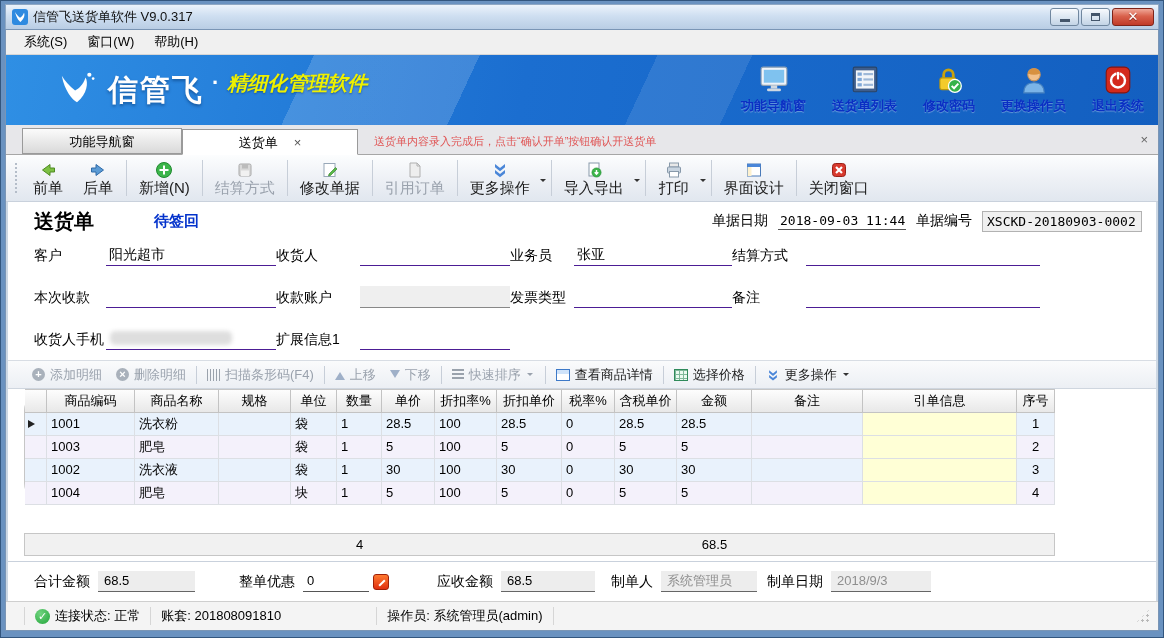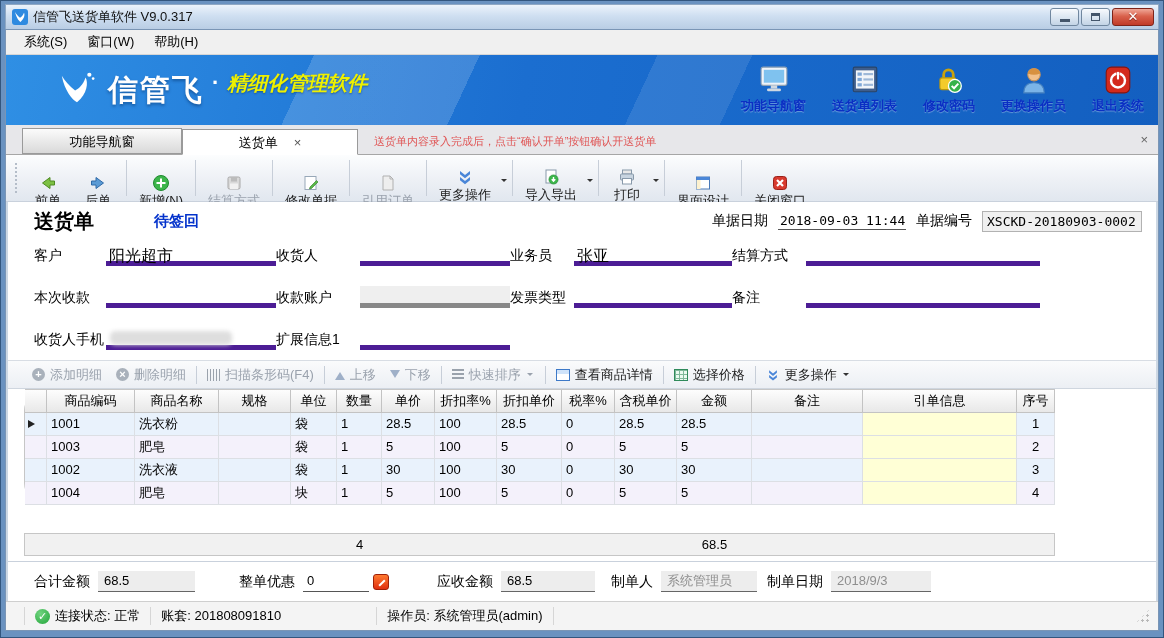--- a/index.html
+++ b/index.html
@@ -37,39 +37,39 @@
   .tabstrip { height:30px; background:#e7e7ea; border-bottom:1px solid #a6a6a6; display:flex; align-items:flex-end; }
   .tab { height:26px; line-height:25px; text-align:center; font-size:13px; }
   .tab.inactive { width:160px; margin-left:16px; background:linear-gradient(#fbfbfb,#d9d9d9); border:1px solid #9a9a9a; }
   .tab.active { width:176px; background:#fff; border:1px solid #9a9a9a; border-bottom-color:#fff; display:flex; align-items:center; justify-content:center; gap:16px; position:relative; top:1px; }
   .tabx { color:#555; font-size:13px; }
   .notice { margin:0 0 5px 16px; color:#e05555; font-size:11px; white-space:nowrap; }
   .strip-close { margin-left:auto; margin-right:10px; margin-bottom:9px; color:#666; font-size:13px; line-height:10px; }
   
   .toolbar { height:47px; background:linear-gradient(#fcfdfe,#edf0f5 55%,#e1e7ef); border-bottom:1px solid #c9d1dc; display:flex; align-items:stretch; padding-left:8px; }
   .grip { width:4px; margin:7px 5px 7px 0; background-image:radial-gradient(circle,#b4bdc9 1px,transparent 1.3px); background-size:4px 4px; }
-  .tbtn { min-width:50px; padding:19px 9px 4px; display:flex; flex-direction:column; align-items:center; justify-content:space-between; font-size:13px; color:#1c1c1c; cursor:pointer; }
+  .tbtn { min-width:50px; padding:6px 9px 4px; display:flex; flex-direction:column; align-items:center; justify-content:space-between; font-size:15px; color:#1c1c1c; cursor:pointer; }
   .tbtn .ticon { height:19px; display:flex; align-items:center; }
   .tbtn.disabled { color:#9aa2ad; }
   .twrap { display:flex; align-items:center; }
   .darr { width:0; height:0; border:3.5px solid transparent; border-top-color:#333; margin:8px 2px 0 1px; }
   .tbtn.disabled + .darr,.darr.dis { border-top-color:#9aa2ad; }
   .tsep { width:1px; background:#c7ced8; margin:5px 3px; }
   
   .main { flex:1; display:flex; flex-direction:column; background:#fff; overflow:hidden; border-left:2px solid #cdd8e4; border-right:2px solid #cdd8e4; }
   .dochead { height:38px; display:flex; align-items:center; padding:0 14px 0 26px; }
   .doctitle { font-size:20px; font-weight:bold; color:#000; }
   .docstatus { margin-left:60px; font-size:15px; font-weight:bold; color:#0433cc; }
   .docmeta { margin-left:auto; display:flex; align-items:center; gap:10px; font-size:14px; }
   .u-val { width:128px; border-bottom:1px solid #555; font-family:"DejaVu Sans Mono",monospace; font-size:13px; padding:1px 2px; white-space:nowrap; }
   .g-val { width:160px; background:#f0f0f0; border:1px solid #b2b2b2; font-family:"DejaVu Sans Mono",monospace; font-size:13px; padding:2px 4px; white-space:nowrap; }
   
   .hform { padding:4px 10px 10px 26px; display:grid; grid-template-columns:72px 170px 84px 150px 64px 158px 74px 234px; row-gap:20px; font-size:14px; }
   .flabel { line-height:22px; }
-  .ufield { height:22px; border-bottom:5px solid #4c1d95; padding:2px 3px 0; font-size:16px; position:relative; }
+  .ufield { height:22px; border-bottom:1px solid #4c1d95; padding:2px 3px 0; font-size:14px; position:relative; }
   .ufield.gray { background:#efefef; border-bottom-color:#888; }
   .blurblob { position:absolute; left:4px; top:3px; width:72%; height:14px; background:#dedede; border-radius:5px; filter:blur(2px); }
   
   .dtoolbar { height:29px; background:linear-gradient(#fafbfc,#eceff4); border-top:1px solid #d8dde4; border-bottom:1px solid #cfd6df; display:flex; align-items:center; padding-left:8px; font-size:13px; }
   .dbtn { display:flex; align-items:center; gap:5px; padding:0 7px; color:#1c1c1c; cursor:pointer; white-space:nowrap; }
   .dbtn.disabled { color:#9aa2ad; }
   .dsep { width:1px; height:18px; background:#c7ced8; margin:0 3px; }
   
   .cir { width:13px; height:13px; border-radius:50%; background:#a9b1bb; color:#fff; font-size:11px; line-height:13px; text-align:center; font-weight:bold; }
   .barcode { width:13px; height:12px; background:repeating-linear-gradient(90deg,#9aa2ac 0 1px,transparent 1px 3px); }

